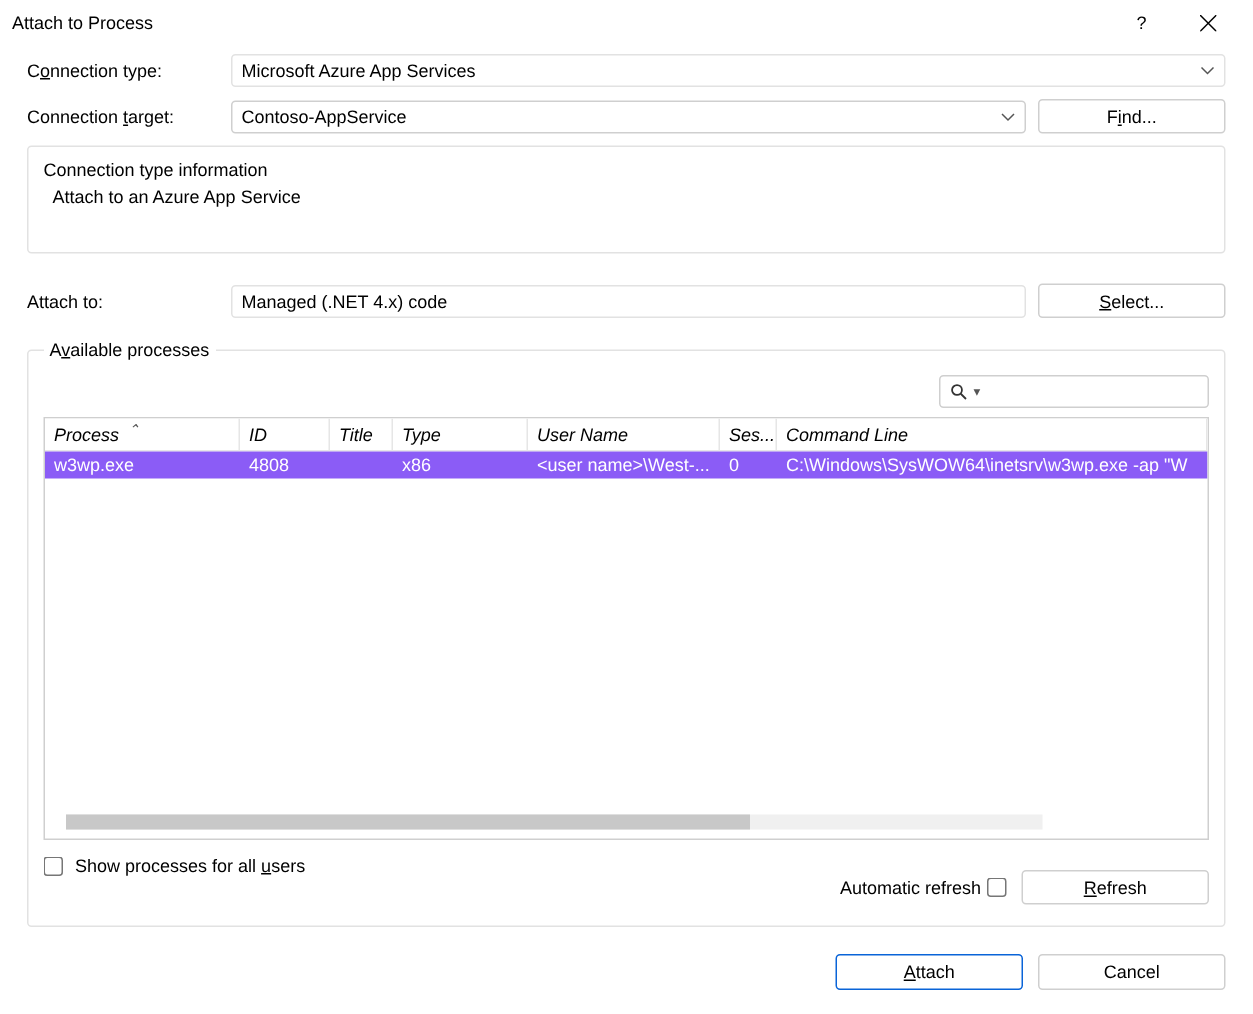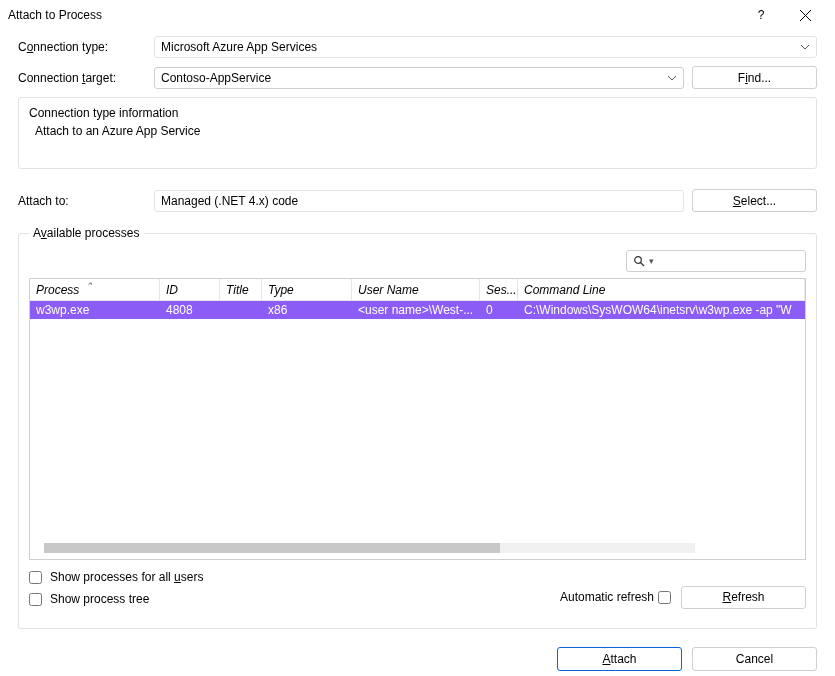--- a/index.html
+++ b/index.html
@@ -169,24 +169,20 @@
         <div class="thumb"></div>
       </div>
     </div>
 
     <div class="below-grid">
       <div class="left">
         <label class="chk-row">
           <input type="checkbox" style="">
           <span><span>Show processes for all </span><span class="underline">u</span><span>sers</span></span>
         </label>
-        <label class="chk-row">
-          <input type="checkbox" style="">
-          <span>Show process tree</span>
-        </label>
       </div>
       <div class="right">
         <div class="auto-ref">
           <span>Automatic refresh</span>
           <input type="checkbox" style="">
         </div>
         <div class="refresh-btn">
           <span></span>
             <span class="underline">R</span>
             <span>efresh</span>

